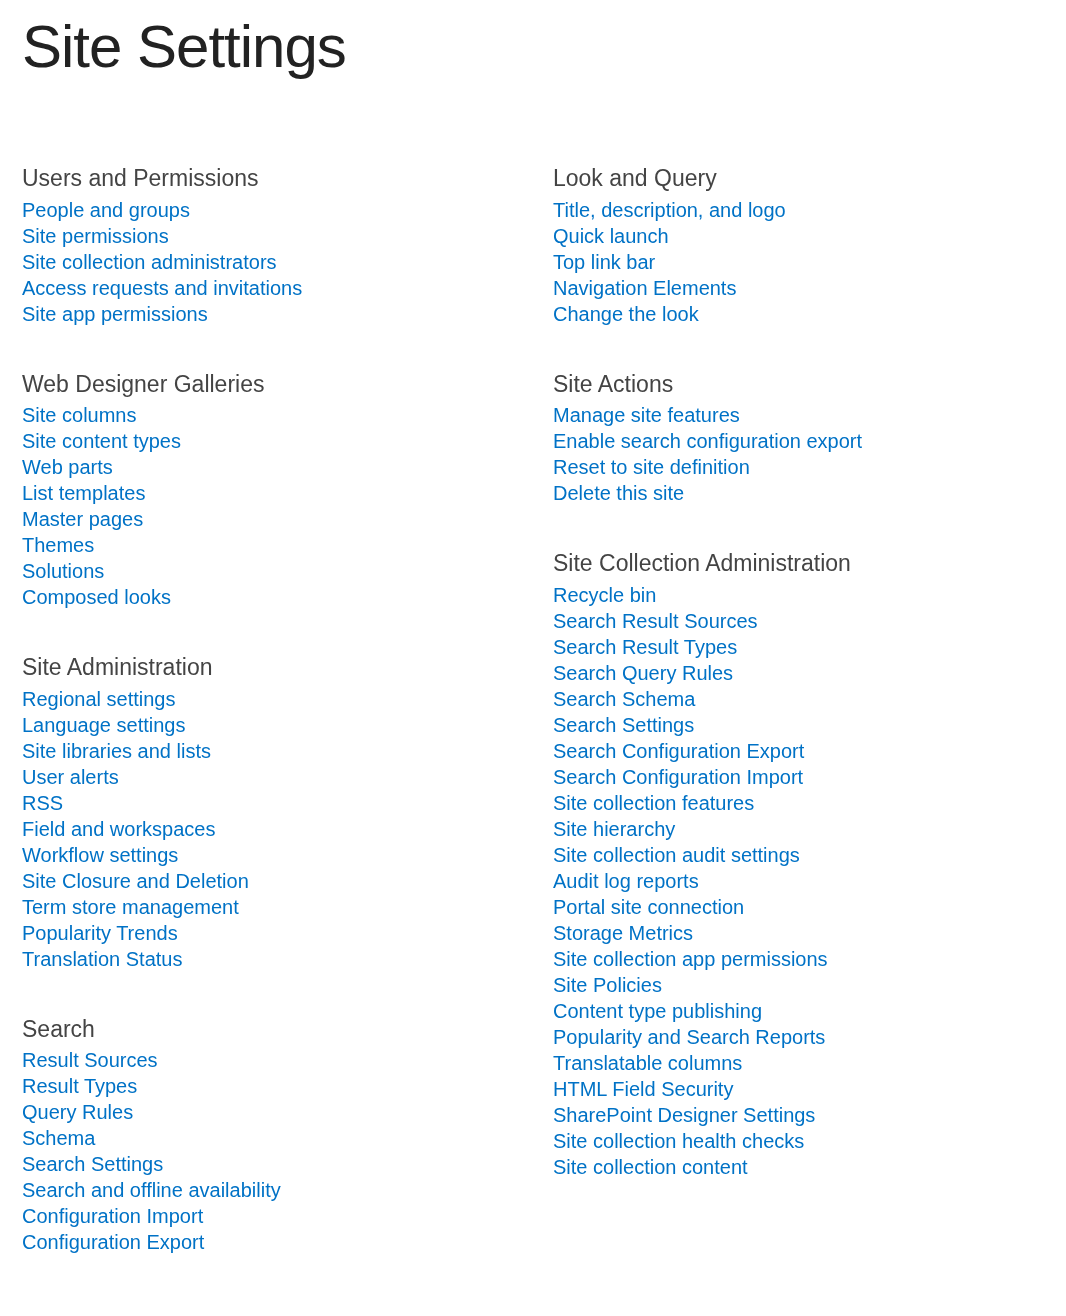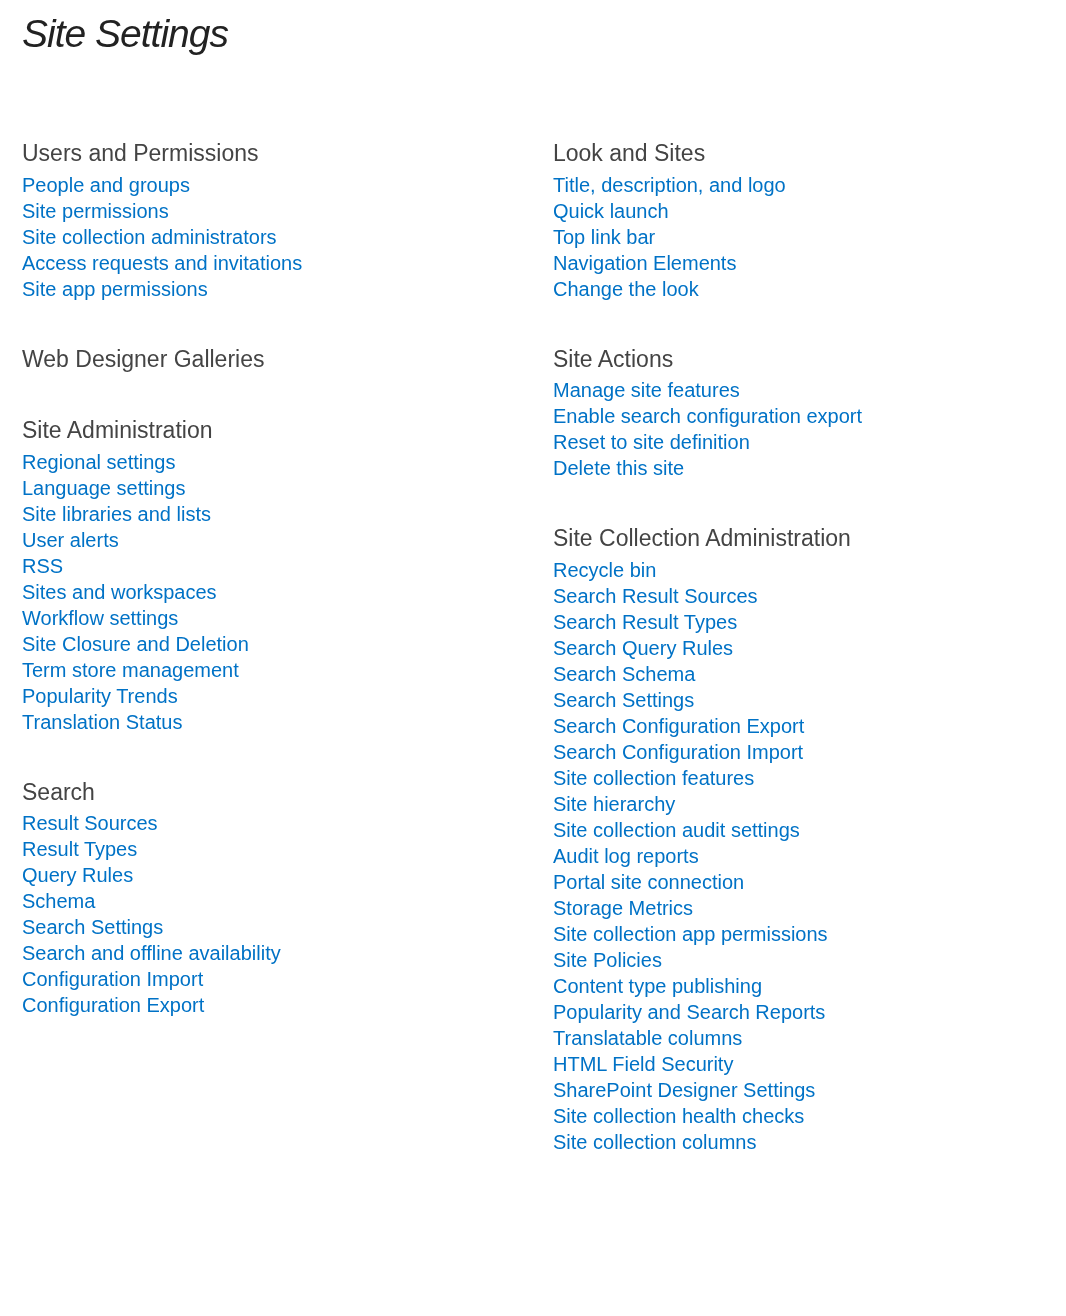--- a/index.html
+++ b/index.html
@@ -8,26 +8,25 @@
     background: #ffffff;
     font-family: "Segoe UI", "Helvetica Neue", Arial, sans-serif;
     color: #333333;
   }
   .page {
     width: 1066px;
     padding: 0 22px 40px 22px;
     box-sizing: border-box;
   }
   h1.page-title {
-    font-size: 39px;
+    font-size: 60px;
     font-weight: 300;
     margin: 12px 0 40px 0;
     color: #222;
     letter-spacing: -1px;
-    font-style: italic;
   }
   .columns {
     display: flex;
     gap: 40px;
   }
   .col {
     flex: 1;
   }
   .section {
     margin-bottom: 36px;
@@ -66,30 +65,40 @@
           <div class="links">
             <a class="link-item">People and groups</a>
             <a class="link-item">Site permissions</a>
             <a class="link-item">Site collection administrators</a>
             <a class="link-item">Access requests and invitations</a>
             <a class="link-item">Site app permissions</a>
           </div>
         </div>
         <div class="section">
           <div class="section-title">Web Designer Galleries</div>
+          <div class="links">
+            <a class="link-item">Site columns</a>
+            <a class="link-item">Site content types</a>
+            <a class="link-item">Web parts</a>
+            <a class="link-item">List templates</a>
+            <a class="link-item">Master pages</a>
+            <a class="link-item">Themes</a>
+            <a class="link-item">Solutions</a>
+            <a class="link-item">Composed looks</a>
+          </div>
         </div>
         <div class="section">
           <div class="section-title">Site Administration</div>
           <div class="links">
             <a class="link-item">Regional settings</a>
             <a class="link-item">Language settings</a>
             <a class="link-item">Site libraries and lists</a>
             <a class="link-item">User alerts</a>
             <a class="link-item">RSS</a>
-            <a class="link-item">Sites and workspaces</a>
+            <a class="link-item">Field and workspaces</a>
             <a class="link-item">Workflow settings</a>
             <a class="link-item">Site Closure and Deletion</a>
             <a class="link-item">Term store management</a>
             <a class="link-item">Popularity Trends</a>
             <a class="link-item">Translation Status</a>
           </div>
         </div>
         <div class="section">
           <div class="section-title">Search</div>
           <div class="links">
@@ -99,21 +108,21 @@
             <a class="link-item">Schema</a>
             <a class="link-item">Search Settings</a>
             <a class="link-item">Search and offline availability</a>
             <a class="link-item">Configuration Import</a>
             <a class="link-item">Configuration Export</a>
           </div>
         </div>
       </div>
     <div class="col" id="col-right">
         <div class="section">
-          <div class="section-title">Look and Sites</div>
+          <div class="section-title">Look and Query</div>
           <div class="links">
             <a class="link-item">Title, description, and logo</a>
             <a class="link-item">Quick launch</a>
             <a class="link-item">Top link bar</a>
             <a class="link-item">Navigation Elements</a>
             <a class="link-item">Change the look</a>
           </div>
         </div>
         <div class="section">
           <div class="section-title">Site Actions</div>
@@ -142,18 +151,18 @@
             <a class="link-item">Portal site connection</a>
             <a class="link-item">Storage Metrics</a>
             <a class="link-item">Site collection app permissions</a>
             <a class="link-item">Site Policies</a>
             <a class="link-item">Content type publishing</a>
             <a class="link-item">Popularity and Search Reports</a>
             <a class="link-item">Translatable columns</a>
             <a class="link-item">HTML Field Security</a>
             <a class="link-item">SharePoint Designer Settings</a>
             <a class="link-item">Site collection health checks</a>
-            <a class="link-item">Site collection columns</a>
+            <a class="link-item">Site collection content</a>
           </div>
         </div>
       </div>
   </div>
 </div>
 
 </body></html>

